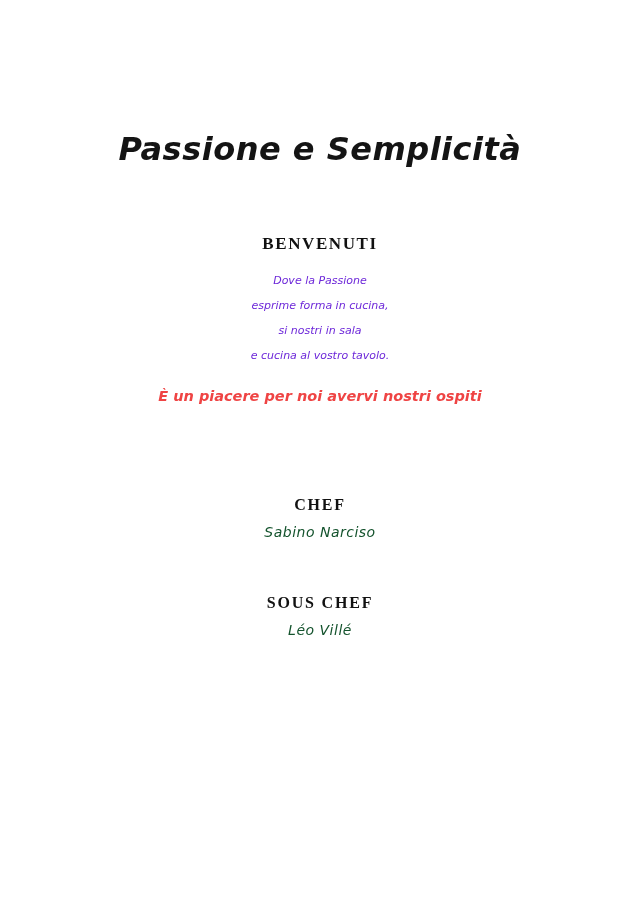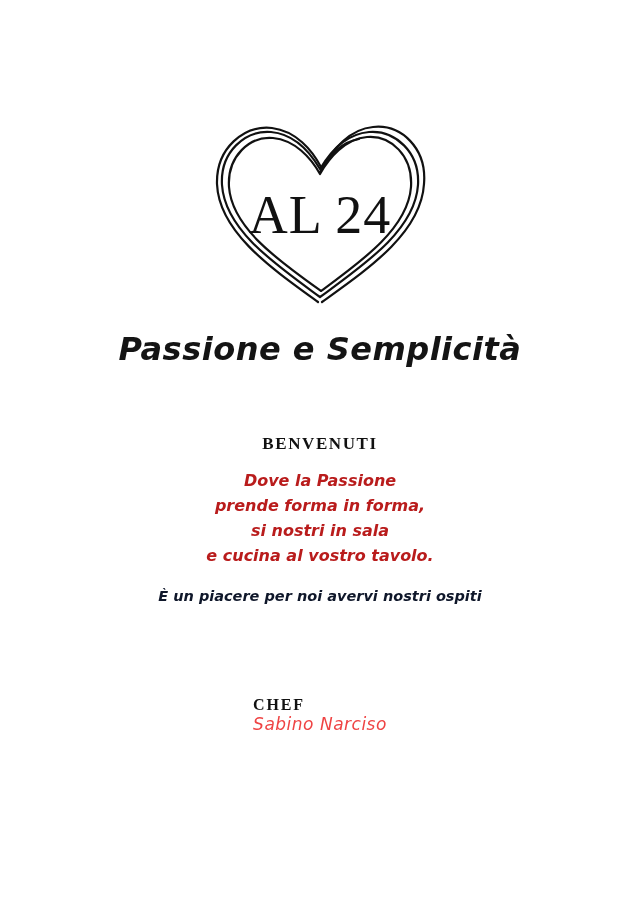--- a/index.html
+++ b/index.html
@@ -71,88 +71,80 @@
     letter-spacing: 1.6px;
     color: #111111;
   }
   .welcome-lines {
     margin-top: 14px;
     text-align: center;
   }
   .welcome-lines div {
     font-family: "DejaVu Sans", sans-serif;
     font-style: italic;
-    font-size: 16px;
+    font-size: 11px;
     line-height: 25px;
-    color: #b91c1c;
-    font-weight: bold;
+    color: #6d28d9;
   }
   .welcome-closing {
     margin-top: 20px;
     font-family: "DejaVu Sans", sans-serif;
     font-style: italic;
     font-weight: 600;
     font-size: 14.5px;
-    color: #0f172a;
+    color: #ef4444;
   }
 
   
   .staff {
     margin-top: 92px;
-    text-align: left;
+    text-align: center;
   }
   .staff-role {
     font-family: "Liberation Serif", serif;
     font-weight: bold;
     font-size: 16px;
     letter-spacing: 1.8px;
     color: #111111;
   }
   .staff-name {
     font-family: "DejaVu Sans", sans-serif;
     font-style: italic;
-    font-size: 17px;
+    font-size: 14px;
     letter-spacing: 0.5px;
-    color: #ef4444;
+    color: #14532d;
+    margin-top: 10px;
   }
   .staff-group + .staff-group {
     margin-top: 54px;
   }
 </style>
 </head>
 <body>
 
 <div class="page">
 
-  <div class="logo-block">
-    <svg width="230" height="200" viewBox="0 0 230 200" fill="none">
-      <g stroke="#111111" stroke-width="2.2" fill="none" stroke-linecap="round" stroke-linejoin="round">
-        <path d="M115 185 C 70 152, 20 118, 17 73 C 15 40, 40 18, 66 20 C 89 22, 105 40, 115 57 C 125 40, 141 22, 164 20 C 190 18, 215 40, 213 73 C 210 118, 160 152, 115 185 Z"></path>
-        <path d="M116 179 C 74 149, 27 116, 24 75 C 22 44, 45 24, 68 26 C 90 28, 106 46, 115 62 C 124 46, 140 27, 162 25 C 186 23, 208 44, 206 75 C 203 116, 157 149, 116 179 Z"></path>
-        <path d="M113 190 C 66 156, 14 120, 12 72 C 11 36, 39 13, 67 16 C 91 19, 107 38, 116 55"></path>
-        <path d="M118 55 C 128 37, 145 17, 168 15 C 196 12, 222 36, 219 72 C 216 121, 163 157, 117 190"></path>
-        <path d="M115 60 C 123 45, 136 30, 154 27"></path>
-      </g>
-    </svg>
-    <div class="logo-text">AL 24</div>
-  </div>
 
   <div class="tagline">Passione e Semplicità</div>
 
   <div class="welcome-title">BENVENUTI</div>
 
   <div class="welcome-lines">
     <div>Dove la Passione</div>
-    <div>prende forma in forma,</div>
+    <div>esprime forma in cucina,</div>
     <div>si nostri in sala</div>
     <div>e cucina al vostro tavolo.</div>
   </div>
 
   <div class="welcome-closing">È un piacere per noi avervi nostri ospiti</div>
 
   <div class="staff">
     <div class="staff-group">
       <div class="staff-role">CHEF</div>
       <div class="staff-name">Sabino Narciso</div>
     </div>
+    <div class="staff-group">
+      <div class="staff-role">SOUS CHEF</div>
+      <div class="staff-name">Léo Villé</div>
+    </div>
   </div>
 
 </div>
 
 </body></html>

